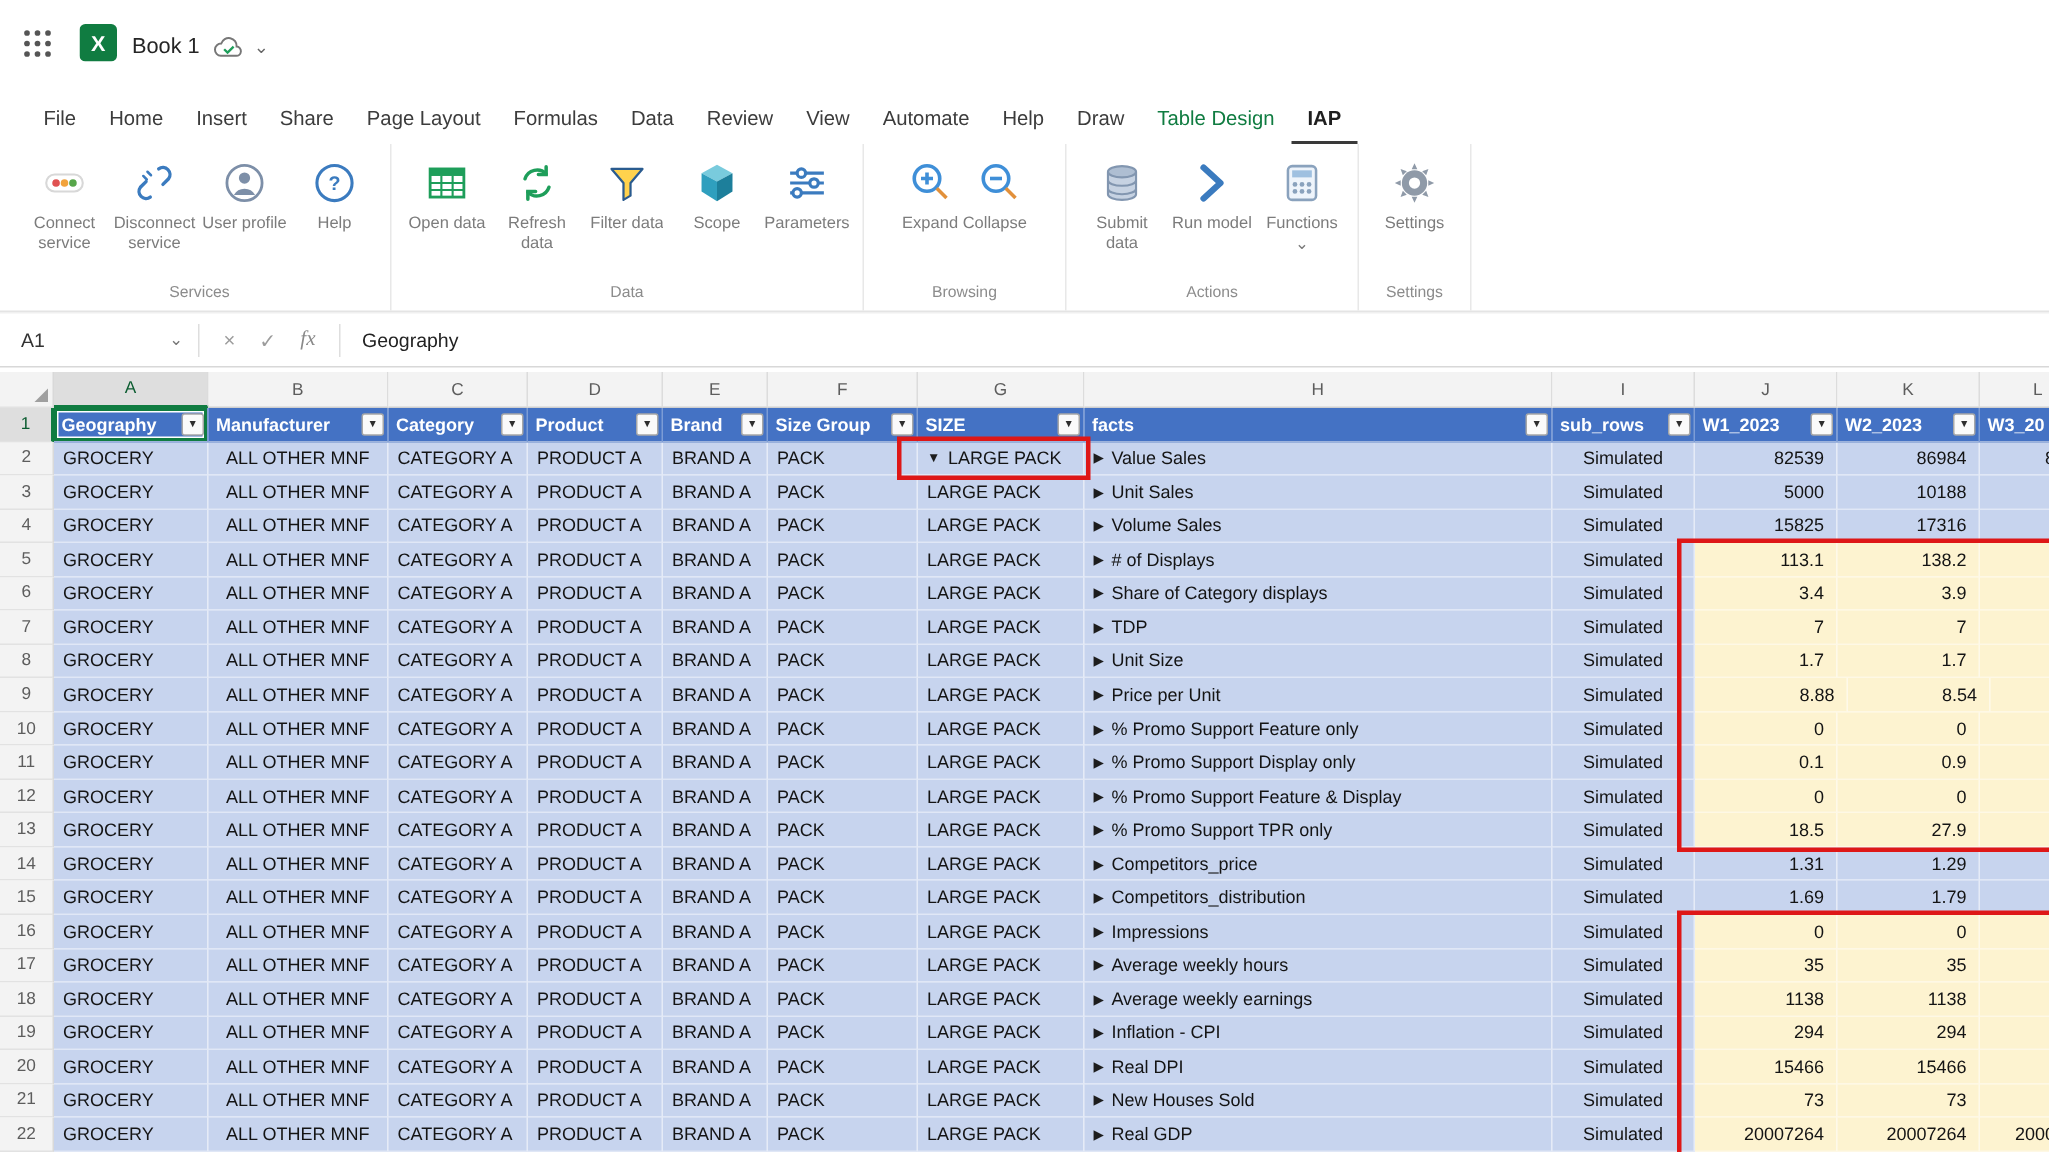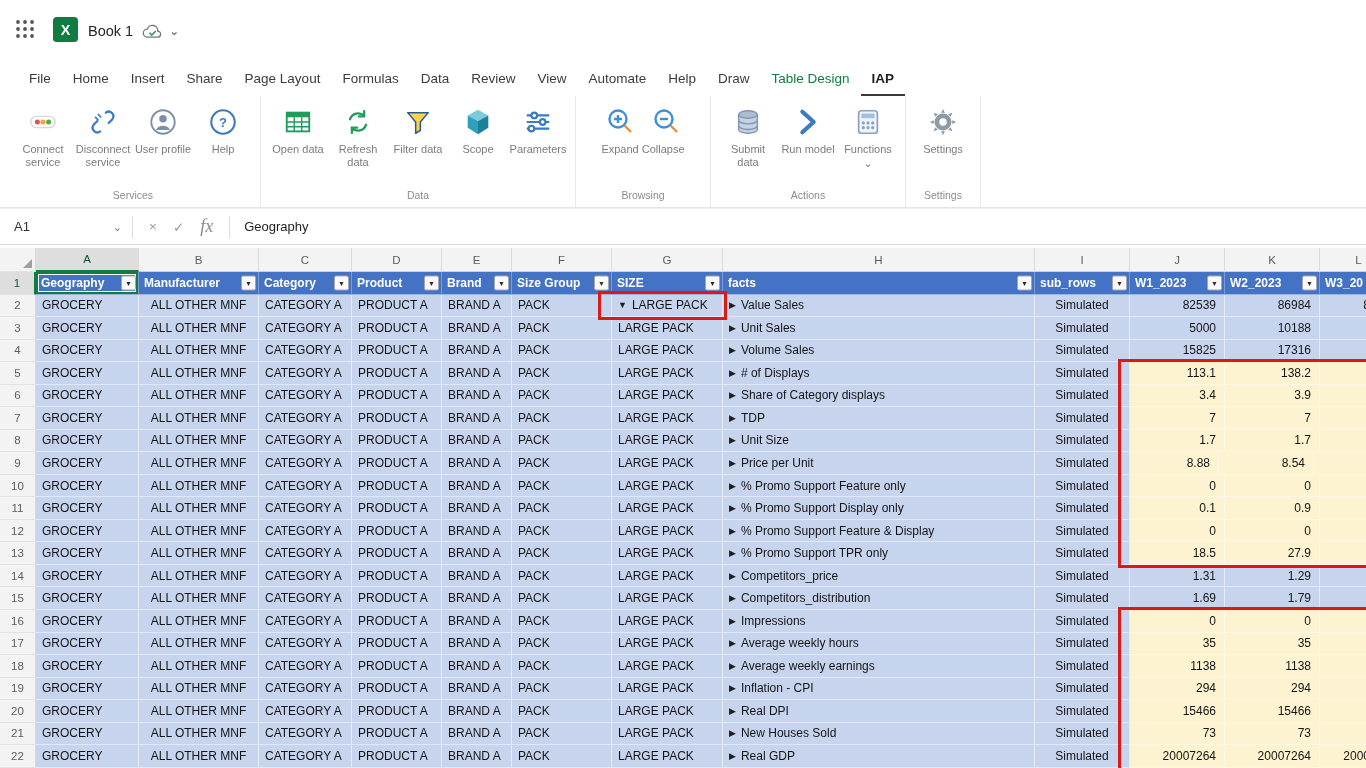--- a/index.html
+++ b/index.html
@@ -43,21 +43,21 @@
   .ribbon-chevron { font-size: 11px; line-height: 7px; color: #7c7c7c; }
   .ribbon-group-label { font-size: 10.5px; color: #8c8c8c; text-align: center; padding: 5px 0 4px; }
 
   
   .formula-bar { position: absolute; top: 208px; left: 0; width: 1366px; height: 37px; background: #fff; border-bottom: 1px solid #d8d8d8; border-top: 1px solid #f0f0f0; display: flex; align-items: center; }
   .name-box { width: 132px; padding: 0 10px 0 14px; font-size: 13px; color: #333; display: flex; align-items: center; justify-content: space-between; cursor: pointer; }
   .name-chevron { font-size: 11px; color: #777; line-height: 8px; }
   .fb-divider { width: 1px; height: 22px; background: #dedede; }
   .fb-icons { display: flex; align-items: center; gap: 16px; padding: 0 16px; }
   .fb-icon { color: #9c9c9c; font-size: 13.5px; cursor: pointer; }
-  .fx { font-style: italic; font-family: "Liberation Serif", serif; color: #8a8a8a; font-size: 18px; }
+  .fx { font-style: italic; font-family: "Liberation Serif", serif; color: #8a8a8a; font-size: 14px; }
   .formula-content { padding-left: 14px; font-size: 13px; color: #222; }
 
   
   .grid { position: absolute; top: 248px; left: 0; width: 1366px; height: 520px; overflow: hidden; background: #fff; }
   .g-row { display: flex; height: 22.54px; }
   .letters-row { height: 24px; }
   .gutter { flex: 0 0 36px; background: #f3f3f3; border-right: 1px solid #d9d9d9; border-bottom: 1px solid #e2e2e2; color: #5d5d5d; font-size: 11.5px; display: flex; align-items: center; justify-content: center; position: relative; }
   .gutter.hl { background: #dedede; color: #0b5c30; border-right: 2px solid var(--selection-green, #107c41); }
   .corner-tri { position: absolute; right: 3px; bottom: 3px; width: 0; height: 0; border-left: 9px solid transparent; border-bottom: 9px solid #9f9f9f; }
   .letter { background: #f3f3f3; color: #5d5d5d; font-size: 11.5px; display: flex; align-items: center; justify-content: center; border-right: 1px solid #dcdcdc; border-bottom: 1px solid #cfcfcf; flex: 0 0 auto; }
@@ -697,21 +697,21 @@
       <div class="gc" style="width: 111px;">
         <div class="ctext">LARGE PACK</div>
       </div>
       <div class="gc" style="width: 312px;">
         <div class="tri">▶</div>
         <div class="ctext">Price per Unit</div>
       </div>
       <div class="gc center" style="width: 95px;">
         <div class="ctext">Simulated</div>
       </div>
-      <div class="gc right cream" style="width: 89px;">
+      <div class="gc right cream" style="width: 102px;">
         <div class="ctext">8.88</div>
       </div>
       <div class="gc right cream" style="width: 95px;">
         <div class="ctext">8.54</div>
       </div>
       <div class="gc cream" style="width: 78px;">
         <div class="ctext"></div>
       </div>
     </div>
     <div class="g-row">

